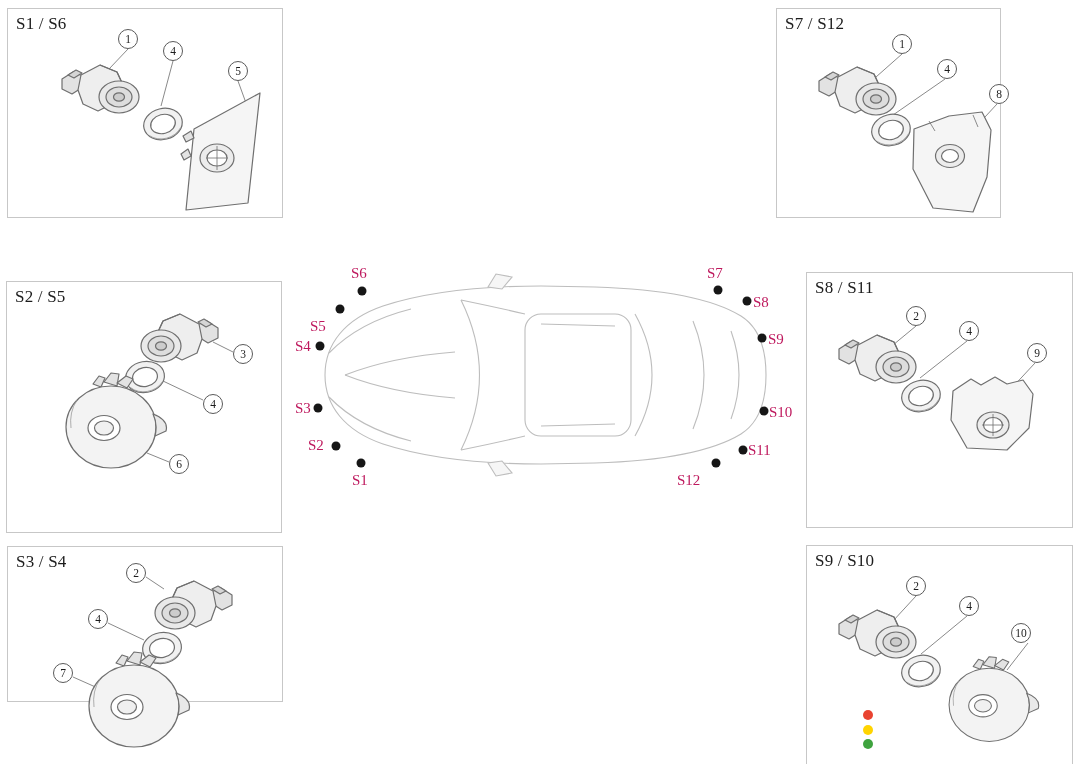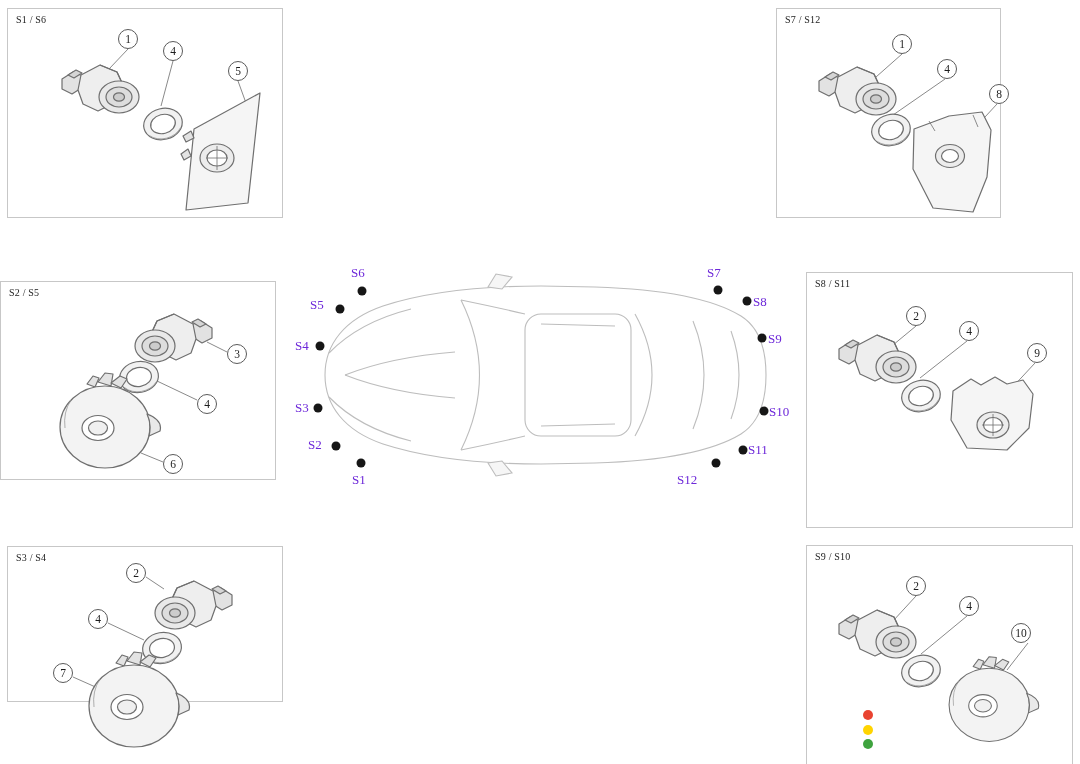--- a/index.html
+++ b/index.html
@@ -1,29 +1,29 @@
 <!DOCTYPE html>
 <html><head>
 <meta charset="utf-8">
 <style>
   * { margin:0; padding:0; box-sizing:border-box; }
   html,body { background:#ffffff; }
   body { font-family:"Liberation Serif", serif; }
   #canvas { position:relative; width:1080px; height:764px; background:#ffffff; overflow:hidden; }
 
   .panel { position:absolute; border:1px solid #c7c7c7; background:#ffffff; }
-  .panel-label { position:absolute; left:8px; top:5px; font-size:10px; color:#1c1c1c; letter-spacing:.2px; z-index:3; }
+  .panel-label { position:absolute; left:8px; top:5px; font-size:17px; color:#1c1c1c; letter-spacing:.2px; z-index:3; }
   .art { position:absolute; left:0; top:0; }
 
   .callout { position:absolute; width:20px; height:20px; border:1px solid #5a5a5a; border-radius:50%;
              background:#ffffff; display:flex; align-items:center; justify-content:center;
              font-size:11.5px; color:#1c1c1c; z-index:2; cursor:pointer; }
 
   .car-wrap { position:absolute; left:295px; top:258px; width:495px; height:235px; }
-  .pos-label { position:absolute; font-size:13px; color:#6d28d9; }
+  .pos-label { position:absolute; font-size:15px; color:#be185d; }
 </style>
 </head>
 <body>
 
 <svg width="0" height="0" style="position:absolute" aria-hidden="true">
   <defs>
     <symbol id="sym-sensor" viewBox="0 0 85 62">
       <g stroke="#6f6f6f" stroke-width="1.2" fill="#f3f3f3" stroke-linejoin="round">
         <path d="M2,20 l11,-7 10,4 0,11 -11,7 -10,-5 z" fill="#e2e2e2"></path>
         <path d="M8,16 l8,-5 6,3 -8,5 z" fill="#d5d5d5"></path>
@@ -121,21 +121,21 @@
         <span>1</span>
       </div>
     <div class="callout" style="left:160px;top:50px">
         <span>4</span>
       </div>
     <div class="callout" style="left:212px;top:75px">
         <span>8</span>
       </div>
   </section>
 
-  <section class="panel" style="left:0;top:281px;width:276px;height:199px">
+  <section class="panel" style="left:6px;top:281px;width:276px;height:252px">
     <span class="panel-label">S2 / S5</span>
     <svg class="art" width="276" height="204" viewBox="0 0 276 204">
       <g stroke="#8a8a8a" stroke-width="1">
         <line x1="226" y1="70" x2="206" y2="60"></line>
         <line x1="196" y1="118" x2="156" y2="99"></line>
         <line x1="162" y1="180" x2="140" y2="171"></line>
       </g>
       <g transform="translate(213,26)">
           <g transform="scale(-1,1)">
             <use href="#sym-sensor" width="85" height="62"></use>
@@ -295,21 +295,21 @@
         <circle cx="467" cy="80" r="4.5"></circle>
         <circle cx="469" cy="153" r="4.5"></circle>
         <circle cx="448" cy="192" r="4.5"></circle>
         <circle cx="421" cy="205" r="4.5"></circle>
       </g>
     </svg>
     <span class="pos-label" style="left:57px;top:214px">S1</span>
     <span class="pos-label" style="left:13px;top:179px">S2</span>
     <span class="pos-label" style="left:0px;top:142px">S3</span>
     <span class="pos-label" style="left:0px;top:80px">S4</span>
-    <span class="pos-label" style="left:15px;top:39px">S5</span>
+    <span class="pos-label" style="left:15px;top:60px">S5</span>
     <span class="pos-label" style="left:56px;top:7px">S6</span>
     <span class="pos-label" style="left:412px;top:7px">S7</span>
     <span class="pos-label" style="left:458px;top:36px">S8</span>
     <span class="pos-label" style="left:473px;top:73px">S9</span>
     <span class="pos-label" style="left:474px;top:146px">S10</span>
     <span class="pos-label" style="left:453px;top:184px">S11</span>
     <span class="pos-label" style="left:382px;top:214px">S12</span>
   </div>
 
 </div>

